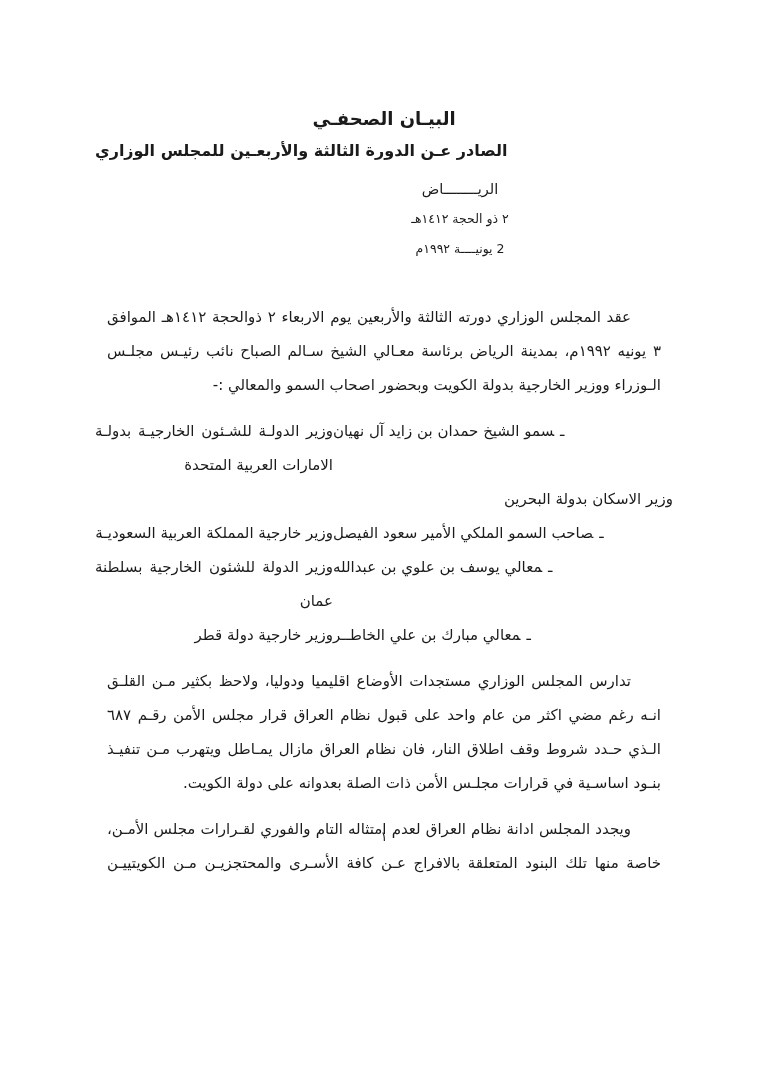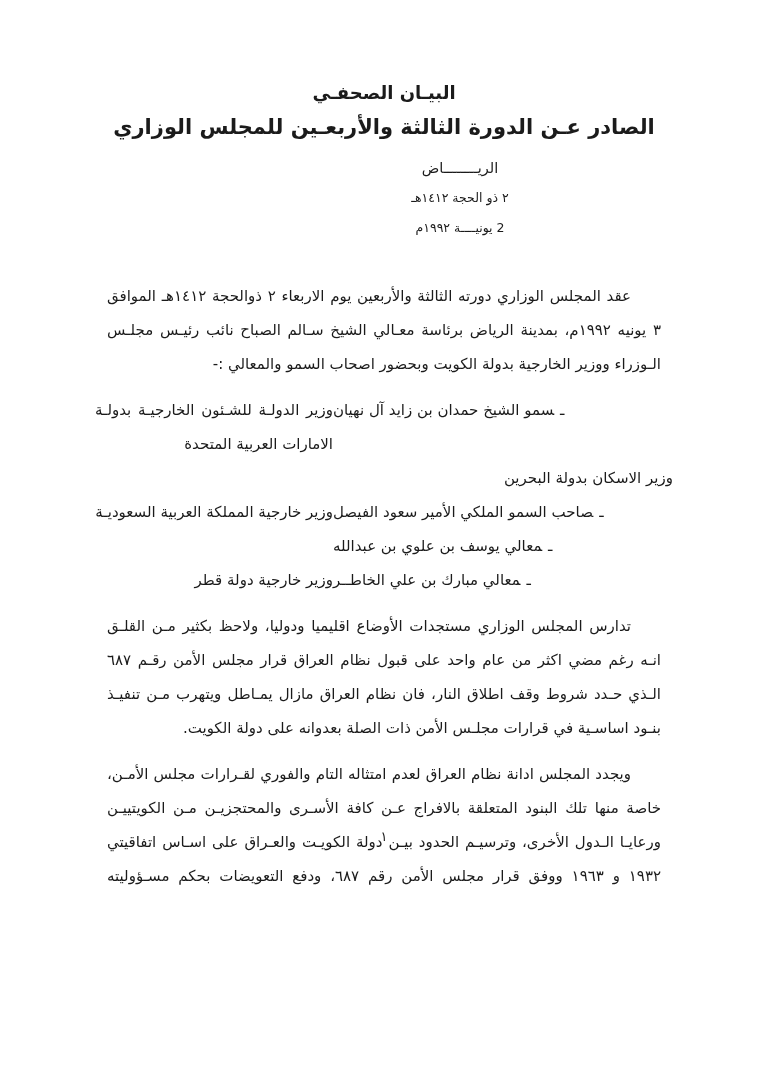--- a/index.html
+++ b/index.html
@@ -7,33 +7,33 @@
   .page {
     width: 768px;
     height: 886px;
     margin: 0 auto;
     background: #ffffff;
     color: #1b1b1b;
     font-family: "DejaVu Sans", sans-serif;
     direction: rtl;
     position: relative;
     overflow: hidden;
-    padding: 82px 95px 0 95px;
+    padding: 108px 95px 0 95px;
   }
   header { display: block; }
   .doc-title {
     font-size: 18px;
     font-weight: bold;
     text-align: center;
     margin: 0 0 12px 0;
   }
   .doc-subtitle {
-    font-size: 21px;
+    font-size: 16px;
     font-weight: bold;
-    text-align: center;
+    text-align: left;
     margin: 0 0 14px 0;
   }
   .date-block {
     width: fit-content;
     margin: 0 auto;
     position: relative;
     left: 76px; 
     text-align: center;
     font-size: 12.5px;
     line-height: 30px;
@@ -109,20 +109,21 @@
         <div class="attendee-name">
           <span class="dash">ـ</span><span>صاحب السمو الملكي الأمير سعود الفيصل</span>
         </div>
         <div class="attendee-title">وزير خارجية المملكة العربية السعوديـة</div>
       </div>
 
       <div class="attendee-row">
         <div class="attendee-name">
           <span class="dash">ـ</span><span>معالي يوسف بن علوي بن عبدالله</span>
         </div>
+        <div class="attendee-title">وزير الدولة للشئون الخارجية بسلطنة عمان</div>
       </div>
 
       <div class="attendee-row">
         <div class="attendee-name">
           <span class="dash">ـ</span><span>معالي مبارك بن علي الخاطــر</span>
         </div>
         <div class="attendee-title">وزير خارجية دولة قطر</div>
       </div>
 
     </div>

